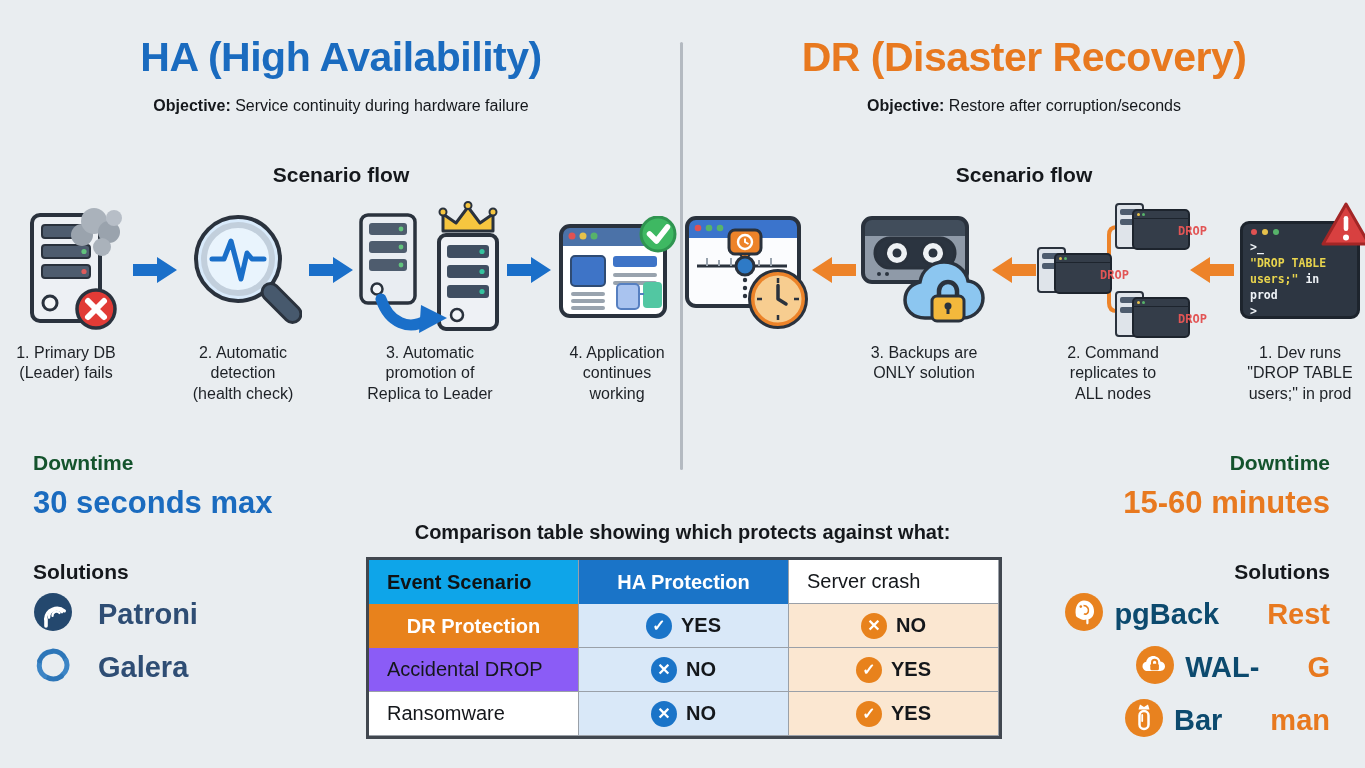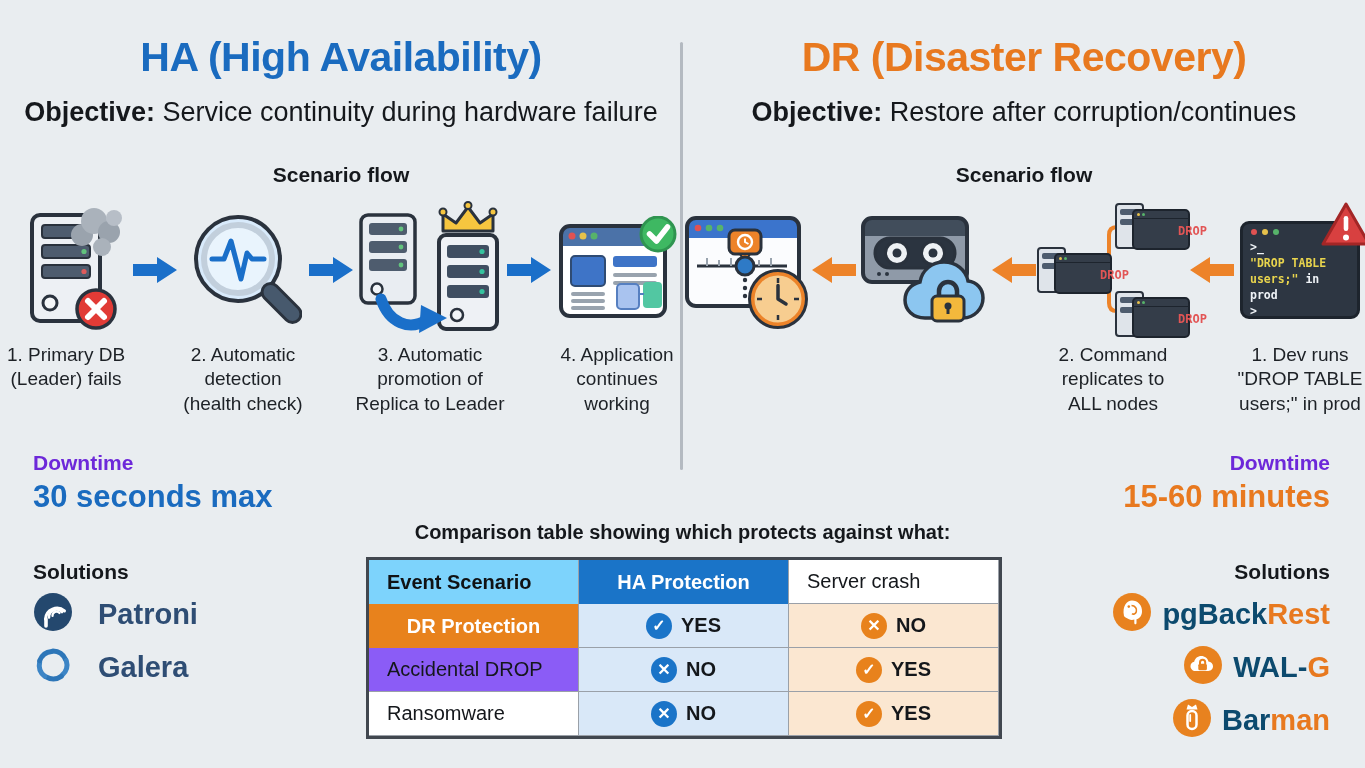--- a/index.html
+++ b/index.html
@@ -4,54 +4,54 @@
 <style>
   html,body{margin:0;padding:0;}
   body{font-family:"Liberation Sans",sans-serif;background:#e9edf0;}
   .canvas{position:relative;width:1365px;height:764px;background:#e9edf0;overflow:hidden;padding-left:24px;}
   .half{position:absolute;top:0;width:682px;height:768px;}
   .half.left{left:0;} .half.right{left:683px;}
   .divider{position:absolute;left:680px;top:42px;width:3px;height:428px;background:#b4bac1;border-radius:2px;}
 
   .title{position:absolute;top:34px;left:0;width:100%;text-align:center;font-size:41px;font-weight:800;letter-spacing:-.5px;}
   .title.ha{color:#1a6bbf;} .title.dr{color:#e8791f;}
-  .objective{position:absolute;top:97px;left:0;width:100%;text-align:center;font-size:27px;color:#15181c;}
+  .objective{position:absolute;top:97px;left:0;width:100%;text-align:center;font-size:16px;color:#15181c;}
   .objective b{font-weight:800;}
   .flowlabel{position:absolute;top:163px;left:0;width:100%;text-align:center;font-size:21px;font-weight:800;color:#15181c;}
 
   .flow{position:absolute;top:203px;left:0;width:682px;display:flex;justify-content:center;align-items:flex-start;}
   .step{display:flex;flex-direction:column;align-items:center;}
   .iconbox{height:134px;display:flex;align-items:center;justify-content:center;}
-  .steplabel{margin-top:6px;text-align:center;font-size:19px;line-height:1.28;color:#1d2126;white-space:pre-line;}
+  .steplabel{margin-top:6px;text-align:center;font-size:16px;line-height:1.28;color:#1d2126;white-space:pre-line;}
   .flow-arrow{width:46px;height:134px;display:flex;align-items:center;justify-content:center;flex:none;}
 
   .downtime{position:absolute;top:451px;}
   .downtime.l{left:33px;text-align:left;}
   .downtime.r{right:35px;text-align:right;}
-  .dt-label{font-size:21px;font-weight:800;color:#6d28d9;}
-  .dt-value{font-size:31px;font-weight:800;margin-top:4px;}
+  .dt-label{font-size:21px;font-weight:800;color:#14532d;}
+  .dt-value{font-size:31px;font-weight:800;margin-top:10px;}
   .dt-value.ha{color:#1a6bbf;} .dt-value.dr{color:#e8791f;}
 
   .solutions{position:absolute;top:560px;}
   .solutions.l{left:33px;}
   .solutions.r{right:35px;text-align:right;}
   .sol-label{font-size:21px;font-weight:800;color:#15181c;margin-bottom:8px;}
   .sol-item{display:flex;align-items:center;gap:25px;margin-bottom:9px;}
   .solutions.r .sol-item{justify-content:flex-end;gap:10px;}
   .sol-name{font-size:29px;font-weight:700;}
   .solutions.l .sol-name{color:#2e4d74;}
-  .solutions.r .sol-main{color:#0c4a6e;} .solutions.r .sol-accent{color:#e8791f;}
+  .solutions.r .sol-main{color:#0c4a6e;} .solutions.r .sol-accent{color:#e8791f;margin-left:48px;}
 
   .tbl-caption{position:absolute;top:521px;left:0;width:1365px;text-align:center;font-size:20px;font-weight:800;color:#15181c;}
   .cmp-table{position:absolute;left:366px;top:557px;width:630px;border:3px solid #41474f;background:#fff;
              display:grid;grid-template-columns:210px 210px 210px;grid-auto-rows:44px;}
   .cmp-table .cell{display:flex;align-items:center;font-size:20px;color:#14171b;border-right:1px solid #9aa0a8;border-bottom:1px solid #9aa0a8;padding-left:18px;box-sizing:border-box;}
   .cmp-table .cell.center{justify-content:center;padding-left:0;font-weight:700;}
   .cmp-table .head{height:46px;font-weight:800;font-size:20px;}
-  .cmp-table .head.scen{background:#7dd3fc;color:#101214;}
+  .cmp-table .head.scen{background:#0ea5e9;color:#101214;}
   .cmp-table .head.ha{background:#1a74c8;color:#fff;justify-content:center;padding-left:0;}
   .cmp-table .head.dr{background:#e8821c;color:#fff;justify-content:center;padding-left:0;}
   .cmp-table .row-head{border-bottom:2px solid #41474f;}
   .cell.scen-odd{background:#ffffff;} .cell.scen-even{background:#8b5cf6;}
   .cell.ha-cell{background:#d9e8f8;} .cell.dr-cell{background:#fbe7d1;}
   .badge{width:26px;height:26px;border-radius:50%;display:inline-flex;align-items:center;justify-content:center;color:#fff;font-size:16px;font-weight:800;margin-right:9px;flex:none;}
   .badge.b-ha{background:#1a74c8;} .badge.b-dr{background:#e8821c;}
 
   
   .dropnet{position:relative;width:152px;height:134px;}
@@ -240,21 +240,21 @@
           </svg>
         </span>
         <span class="sol-name">Galera</span>
           <span class="sol-name"></span>
       </div>
     </div>
   </div>
 
   <div class="half right">
     <div class="title dr">DR (Disaster Recovery)</div>
-    <div class="objective"><b>Objective:</b><span> Restore after corruption/continues</span></div>
+    <div class="objective"><b>Objective:</b><span> Restore after corruption/seconds</span></div>
     <div class="flowlabel">Scenario flow</div>
 
     <div class="flow">
 
       <div class="step" style="width:132px">
         <div class="iconbox">
           <svg width="128" height="120" viewBox="0 0 128 120">
             <rect x="4" y="8" width="112" height="88" rx="9" fill="#fbfcfe"></rect>
             <path d="M4 28 V17 a9 9 0 0 1 9 -9 h94 a9 9 0 0 1 9 9 v11 z" fill="#3b74cc"></path>
             <rect x="4" y="8" width="112" height="88" rx="9" fill="none" stroke="#2a323d" stroke-width="4"></rect>
@@ -297,20 +297,22 @@
               <circle cx="76" cy="43" r="4.5" fill="#2b3440"></circle>
             <circle cx="22" cy="64" r="2" fill="#2b3440"></circle>
               <circle cx="30" cy="64" r="2" fill="#2b3440"></circle>
             <path d="M68 108 C 56 108, 48 100, 48 90 C 48 81, 54 74, 63 72 C 65 60, 75 52, 87 52 C 99 52, 109 60, 111 71 C 120 72, 126 79, 126 88 C 126 99, 117 108, 106 108 Z" fill="#8cc6f0" stroke="#2a323d" stroke-width="3.5"></path>
             <path d="M82 88 v-7 a9 9 0 0 1 18 0 v7" fill="none" stroke="#2a323d" stroke-width="4.5"></path>
             <rect x="75" y="86" width="32" height="25" rx="5" fill="#f3b83c" stroke="#2a323d" stroke-width="3"></rect>
             <circle cx="91" cy="96" r="3.5" fill="#2a323d"></circle>
               <rect x="89.5" y="98" width="3" height="6" fill="#2a323d"></rect>
           </svg>
         </div>
+        <div class="steplabel">3. Backups are
+ONLY solution</div>
       </div>
       <div class="flow-arrow">
         <svg width="44" height="26" viewBox="0 0 44 26">
             <path d="M44 7 H20 V0 L0 13 L20 26 V19 H44 Z" fill="#ed8329"></path>
           </svg>
       </div>
 
       <div class="step" style="width:156px">
         <div class="iconbox">
           <div class="dropnet">

